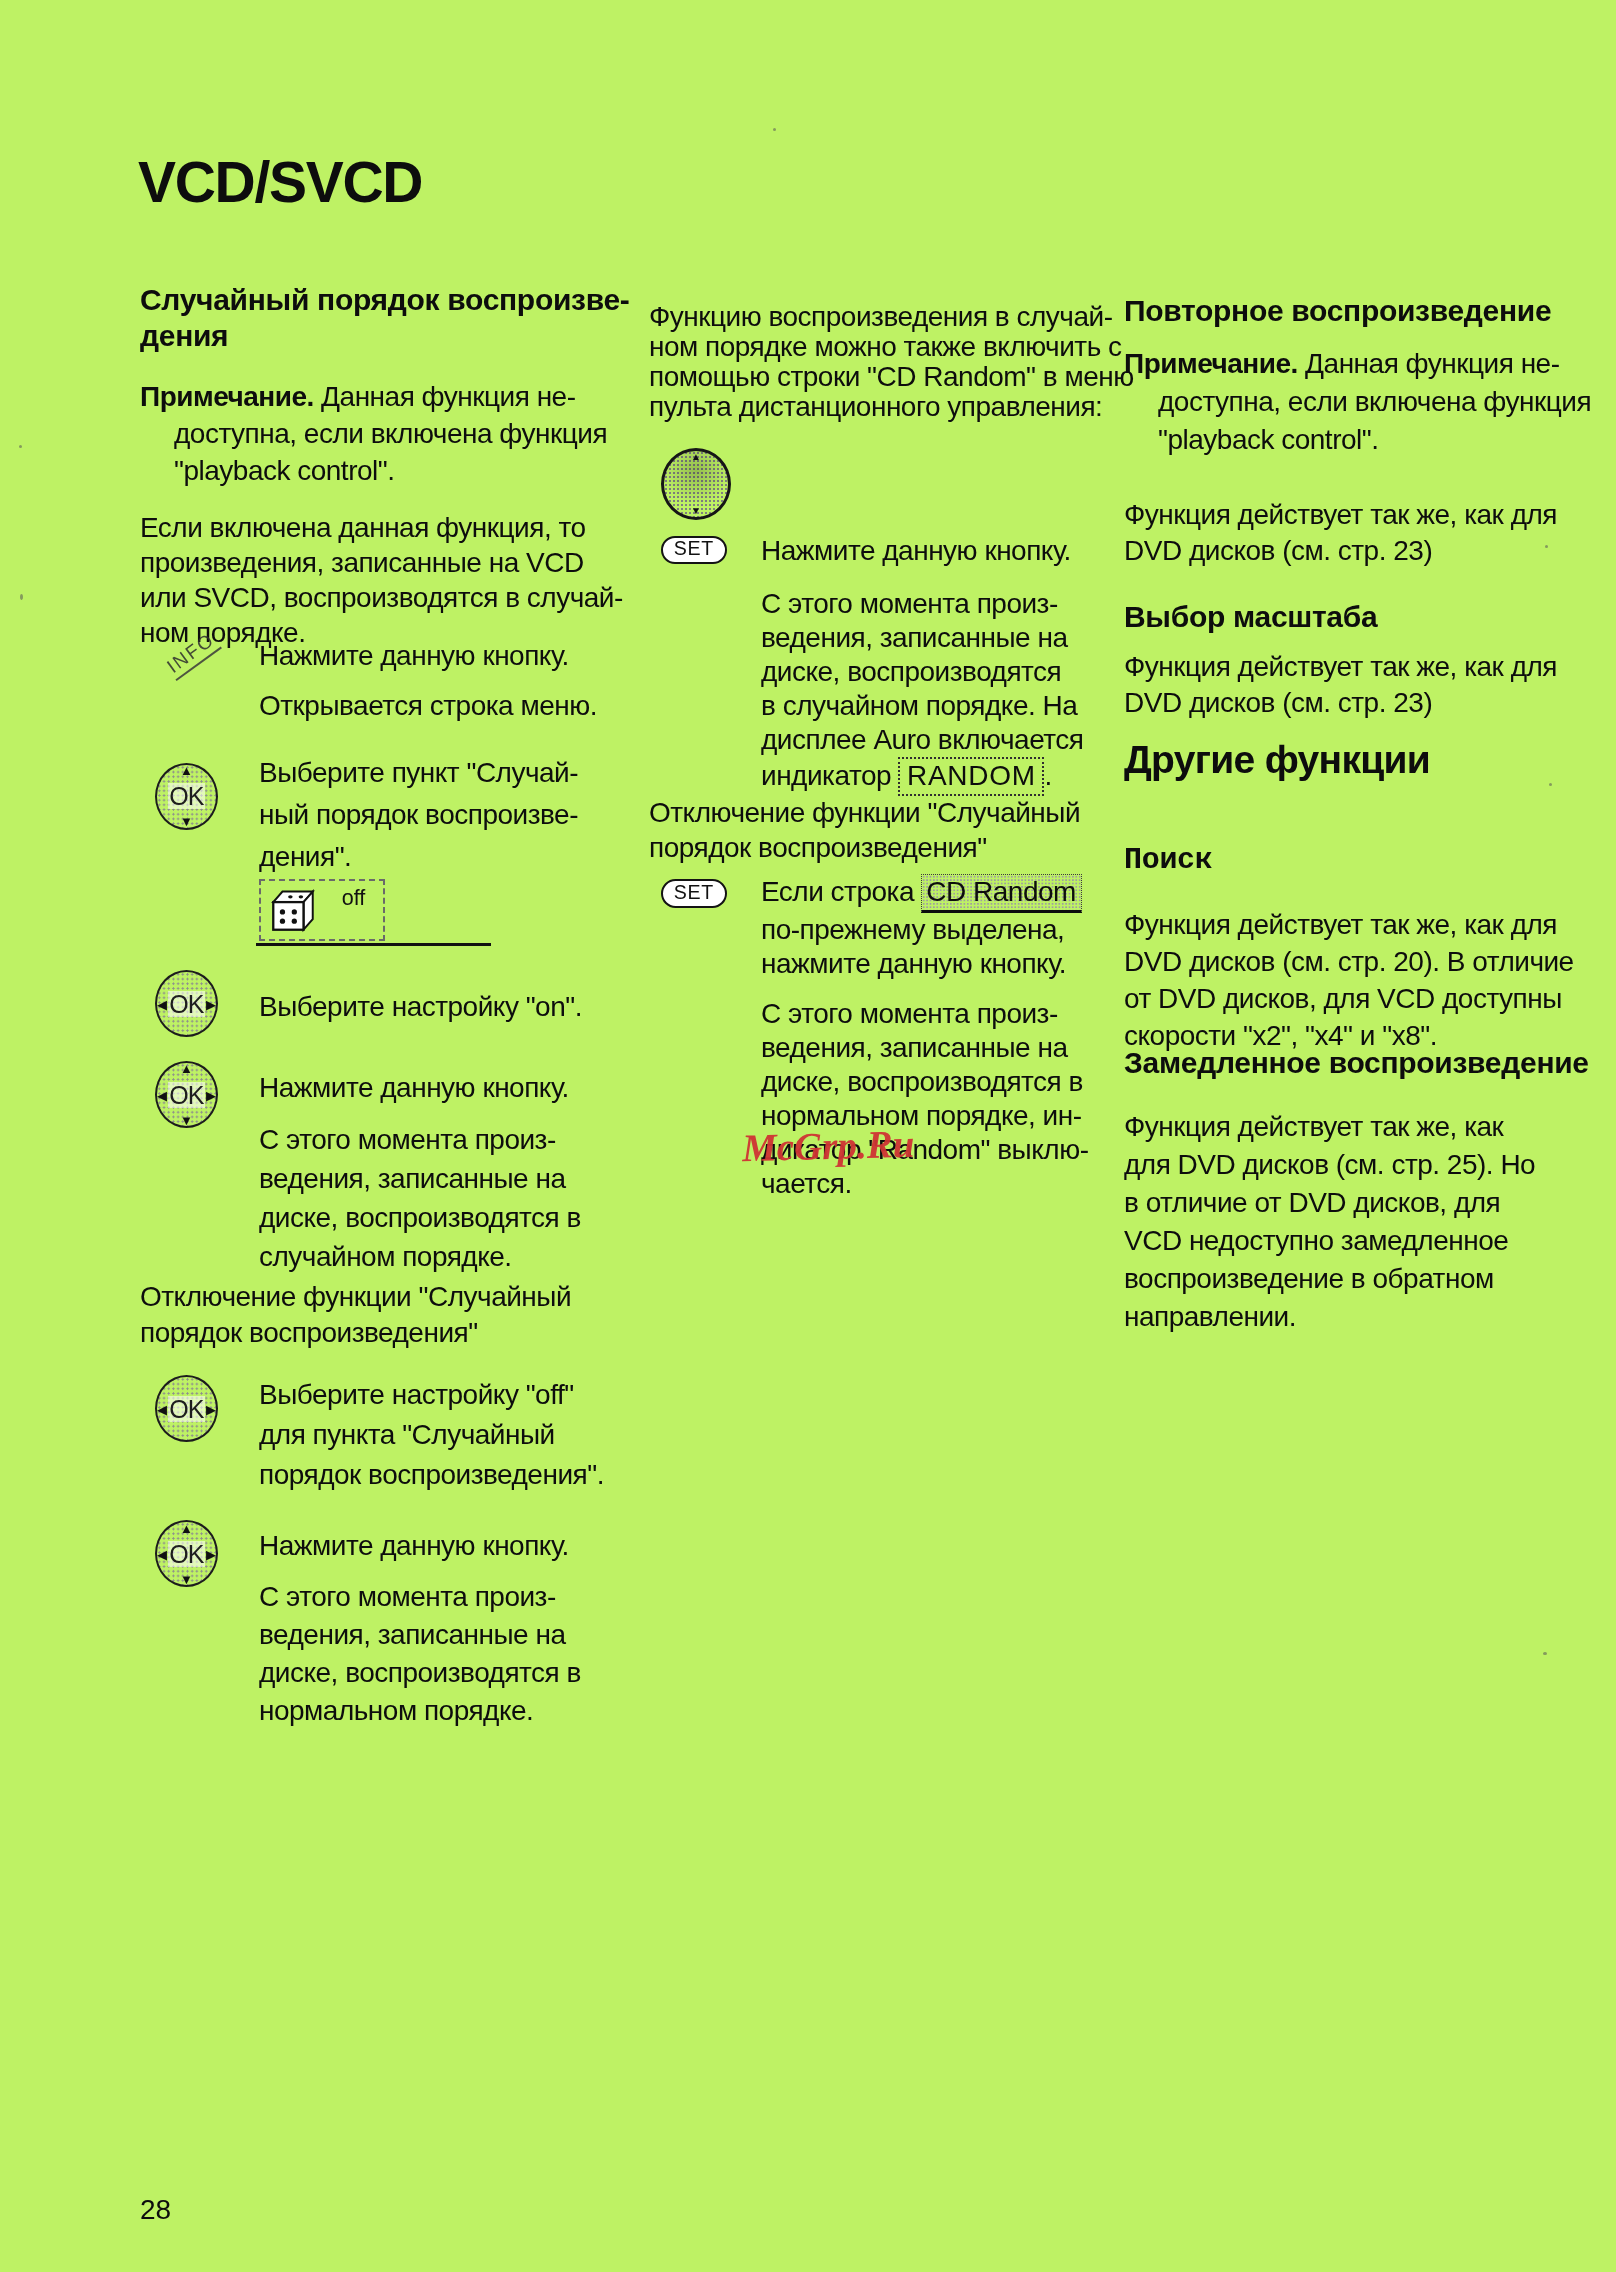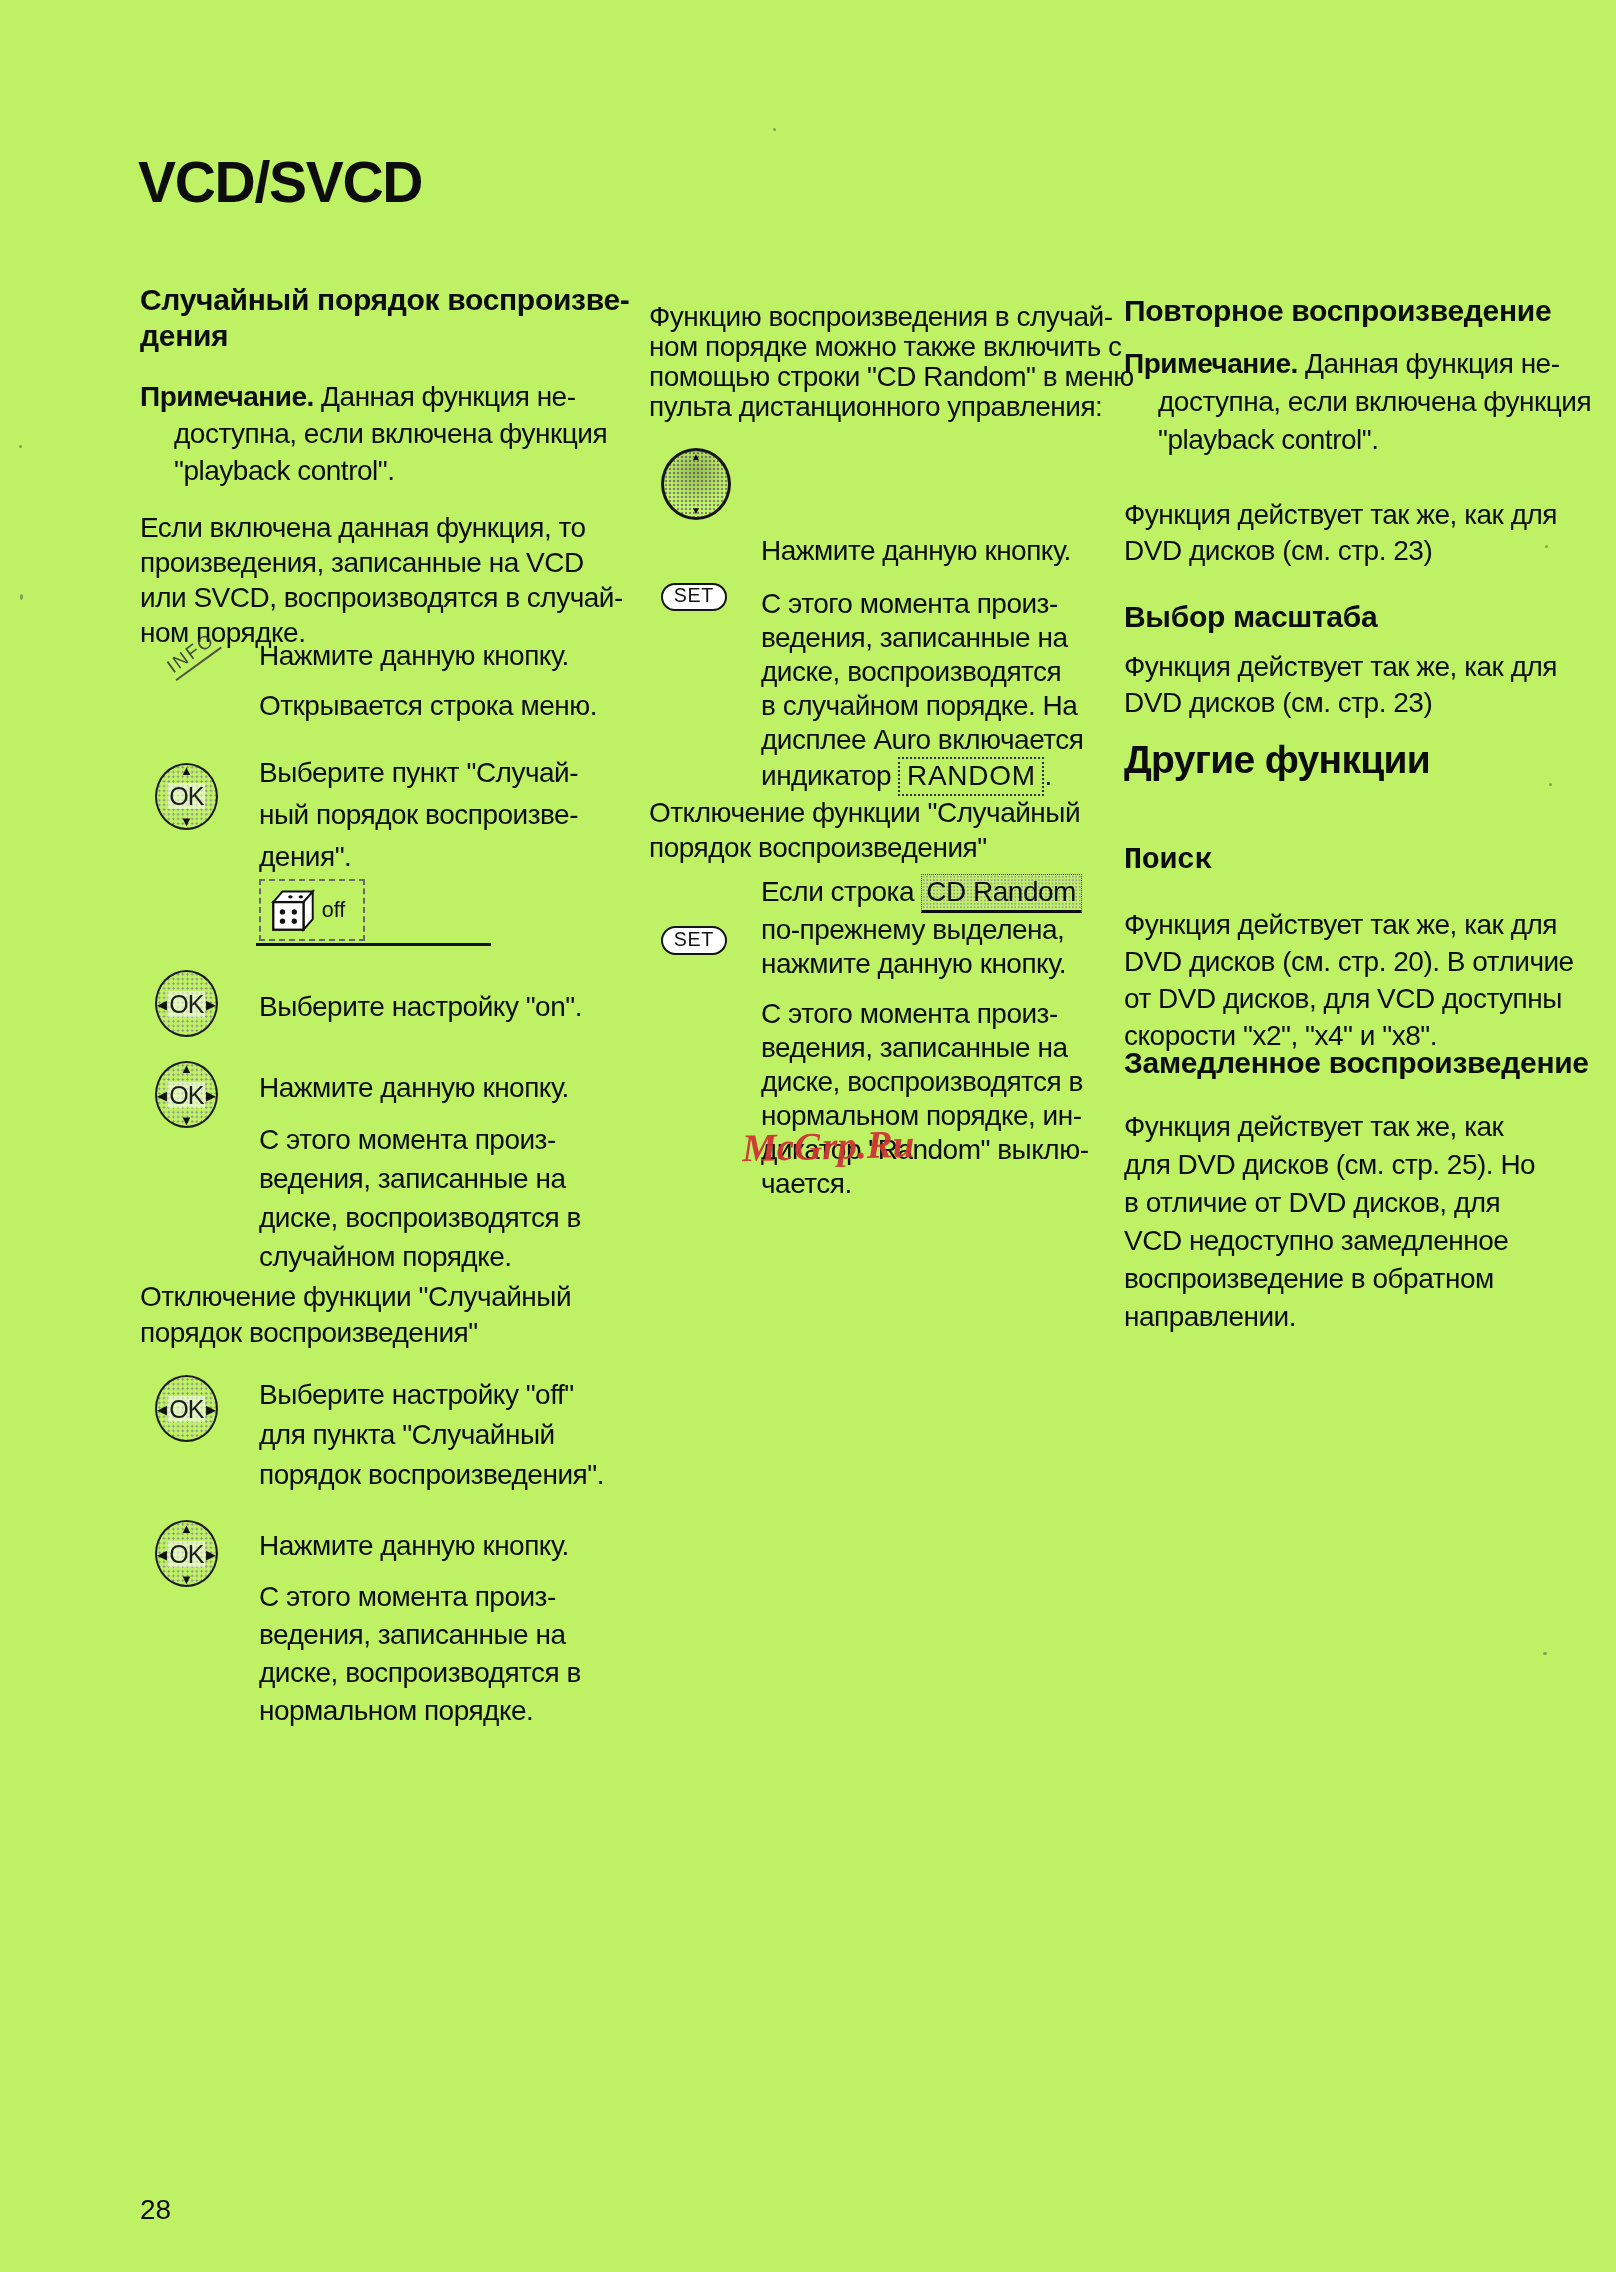--- a/index.html
+++ b/index.html
@@ -75,26 +75,25 @@
     background-size:100% 100%, 4px 4px;
   }
   .knob .k-t { position:absolute; top:0.7px; left:50%; transform:translateX(-50%); font-size:10px; color:#111; line-height:10px;}
   .knob .k-b { position:absolute; bottom:0.7px; left:50%; transform:translateX(-50%); font-size:10px; color:#111; line-height:10px;}
   
   .set-btn {
     display:inline-block; border:2.7px solid #141414; border-radius:17.5px;
     font-size:19.6px; letter-spacing:0.7px; color:#111;
     padding:0.7px 10.8px 2px 10.8px; line-height:21.6px;
     background:#fff;
-    margin-top:47px;
   }
   
   .dice-wrap { display:inline-block; }
   .dice-box {
-    display:inline-flex; align-items:center; gap:4px;
+    display:inline-flex; gap:24px;
     border:2px dashed #6a6a6a; padding:4px 17.5px 4px 6.7px;
   }
   .dice-box .off-label { font-size:21.6px; letter-spacing:0; color:#111; }
   .menu-underline { height:3.4px; background:#111; margin-top:2px; }
   
   .menu-box {
     display:inline-block;
     border:1.3px dotted #3c3c3c; border-bottom:3.4px solid #0c0c0c;
     padding:0px 5.4px 0.7px 4px;
     background-image: radial-gradient(#9f9f9f 0.7px, rgba(0,0,0,0) 0.9px);

